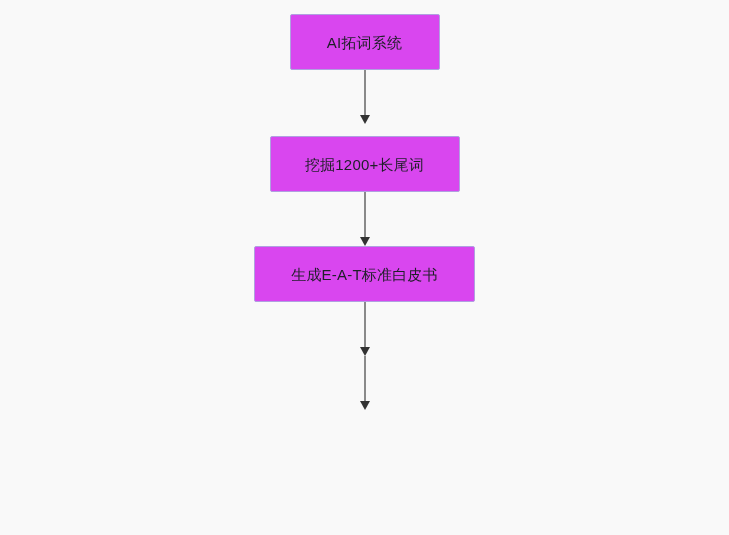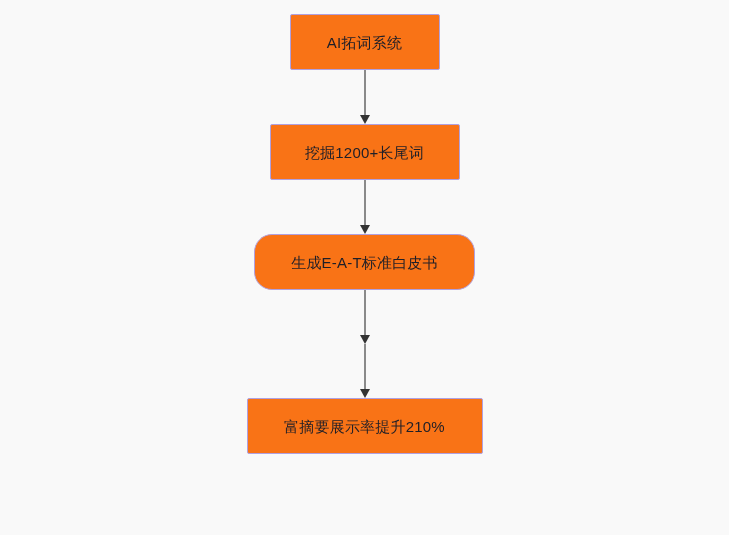--- a/index.html
+++ b/index.html
@@ -16,21 +16,21 @@
   #flowchart {
     position: relative;
     width: 729px;
     height: 535px;
     display: flex;
     flex-direction: column;
     align-items: center;
   }
   .node {
     box-sizing: border-box;
-    background: #f97316;
+    background: #d946ef;
     border: 1.5px solid #b0a0e0;
     border-radius: 2px;
     height: 56px;
     display: flex;
     align-items: center;
     justify-content: center;
     color: #1f1f28;
     font-size: 15px;
     line-height: 1;
     letter-spacing: 0.2px;
@@ -76,41 +76,38 @@
 
   <div class="node" style="width:150px;">
     <span>AI拓词系统</span>
   </div>
 
   <div class="connector">
     <span class="line"></span>
     <span class="head"></span>
   </div>
 
-  <div class="node" style="width:190px;">
+  <div class="node" style="width:190px;margin-top:12px;">
     <span>挖掘1200+长尾词</span>
   </div>
 
   <div class="connector">
     <span class="line"></span>
     <span class="head"></span>
   </div>
 
-  <div class="node" style="width:221px;border-radius:18px;">
+  <div class="node" style="width:221px;">
     <span>生成E-A-T标准白皮书</span>
   </div>
 
   <div class="connector">
     <span class="line"></span>
     <span class="head"></span>
   </div>
 
 
   <div class="connector">
     <span class="line"></span>
     <span class="head"></span>
   </div>
 
-  <div class="node" style="width:236px;">
-    <span>富摘要展示率提升210%</span>
-  </div>
 
 </div>
 
 </body></html>

